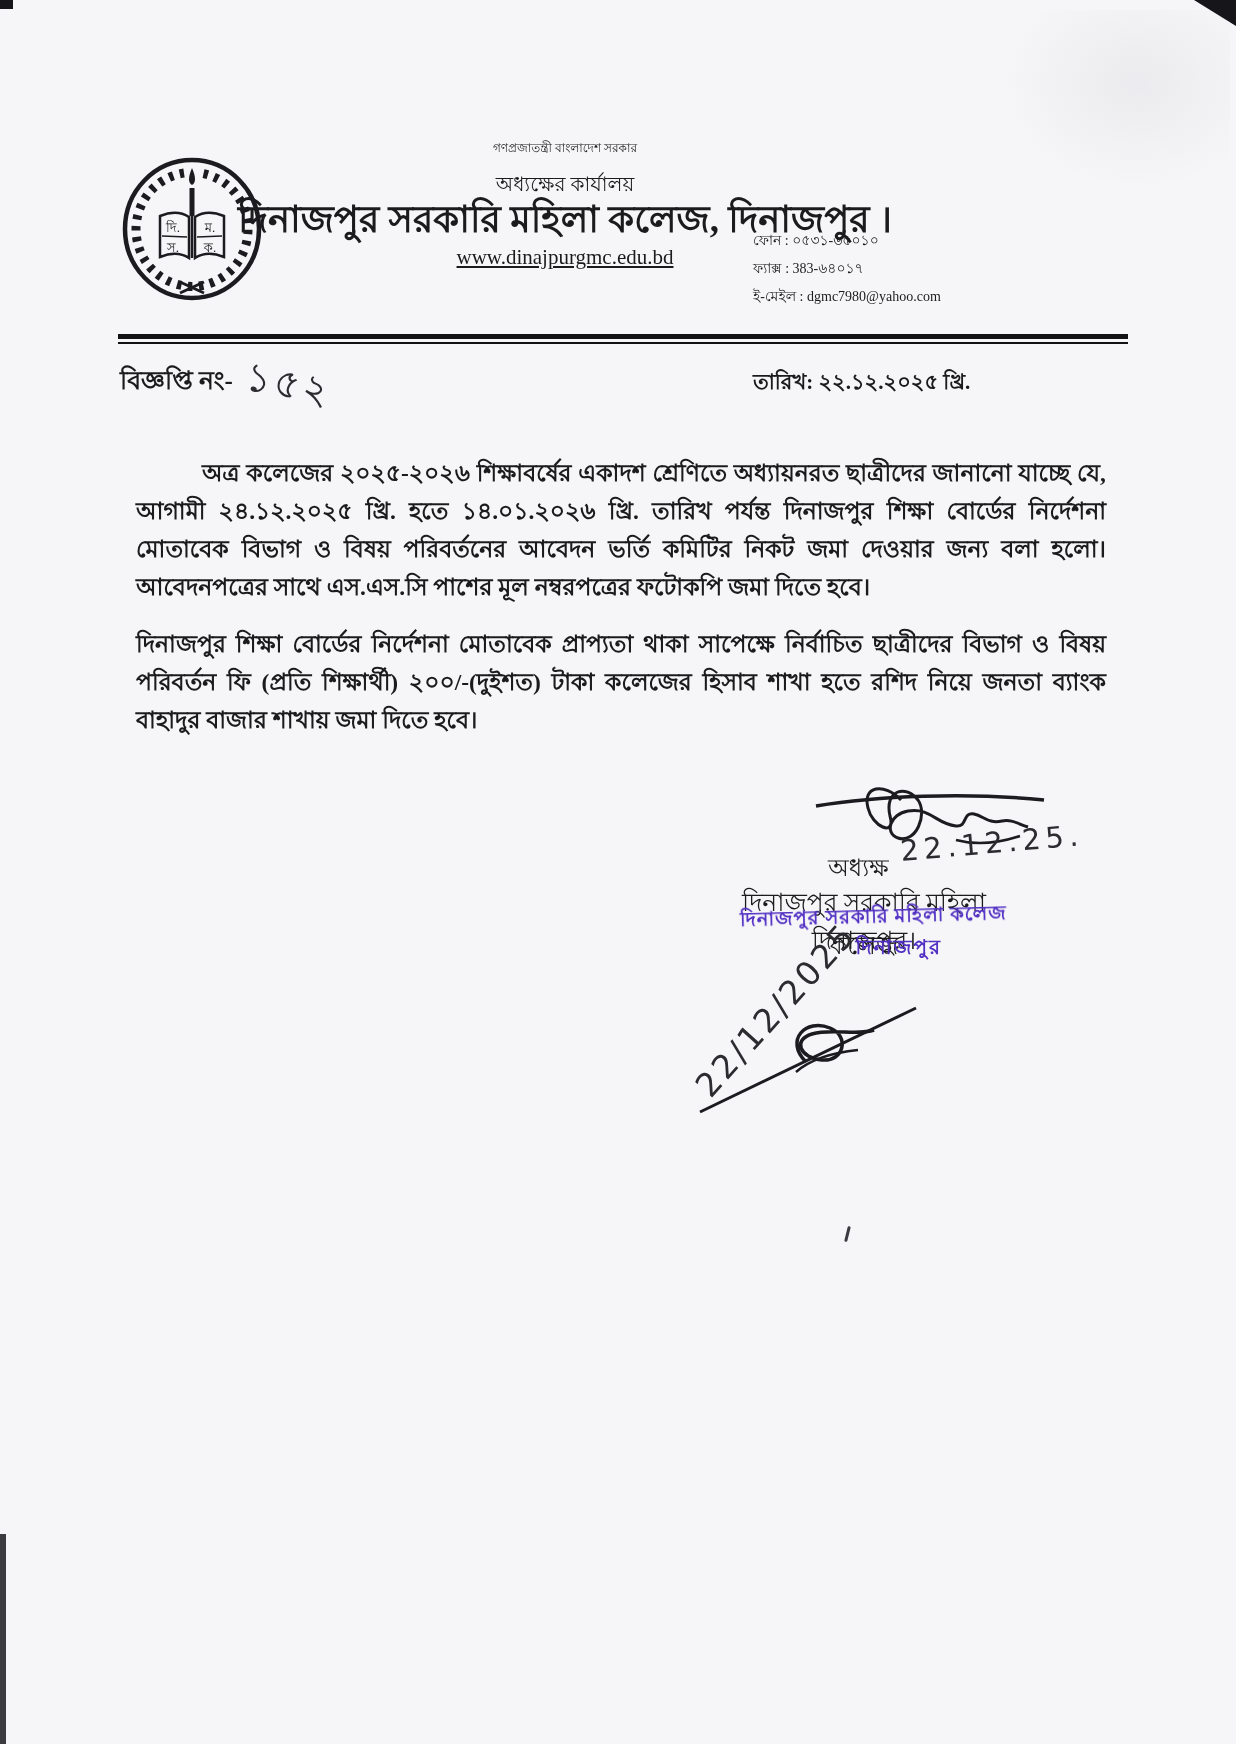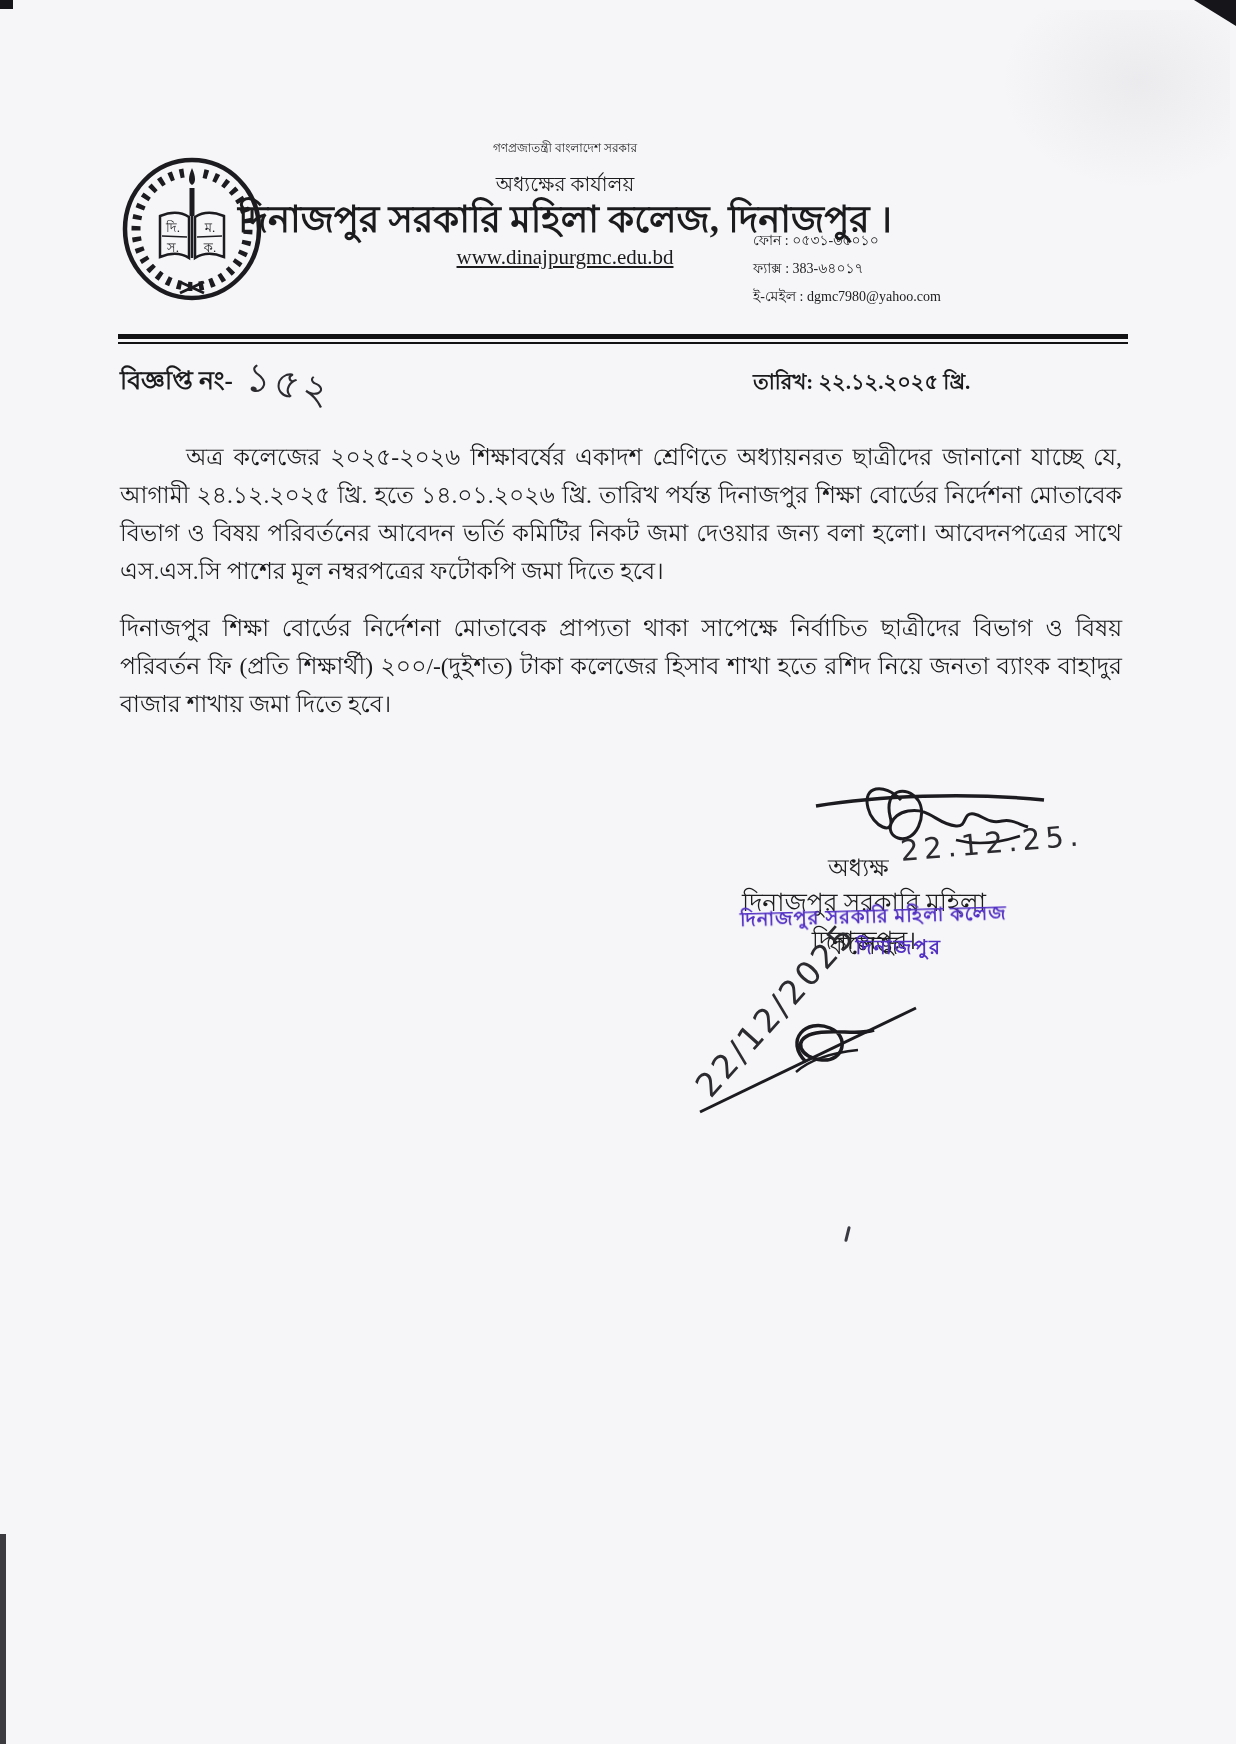--- a/index.html
+++ b/index.html
@@ -40,21 +40,21 @@
   .rule-thin{height:2px;background:#121214;margin-top:3px;}
   
   .notice-no{position:absolute;left:120px;top:360px;font-size:25px;font-weight:700;white-space:nowrap;}
   .hand-no{display:inline-block;font-weight:400;font-size:40px;line-height:30px;
     color:var(--hand,#2b2b30);transform:rotate(11deg) translateY(9px);margin-left:8px;
     letter-spacing:3px;font-family:"DejaVu Sans",sans-serif;}
   .date-line{position:absolute;left:753px;top:366px;font-size:21px;font-weight:700;white-space:nowrap;}
   
   .body-text{position:absolute;left:120px;top:438px;width:1002px;font-size:23.5px;line-height:38px;
     text-align:justify;}
-  .body-text p{margin:0;}
+  .body-text p{margin:16px;font-weight:bold;}
   .body-text p + p{margin-top:19px;}
   .body-text p.indent{text-indent:66px;}
   
   .sig-svg{position:absolute;left:806px;top:780px;width:252px;height:74px;}
   .desig{position:absolute;left:828px;top:849px;font-size:24px;}
   .hand-date{position:absolute;left:900px;top:826px;font-size:29px;color:var(--hand,#2b2b30);
     letter-spacing:5px;transform:rotate(-5deg);font-family:"DejaVu Sans",sans-serif;}
   .org1{position:absolute;left:714px;top:883px;width:300px;text-align:center;font-size:25px;}
   .org2{position:absolute;left:714px;top:921px;width:300px;text-align:center;font-size:25px;}
   .stamp-line1{position:absolute;left:740px;top:902px;width:250px;text-align:center;

